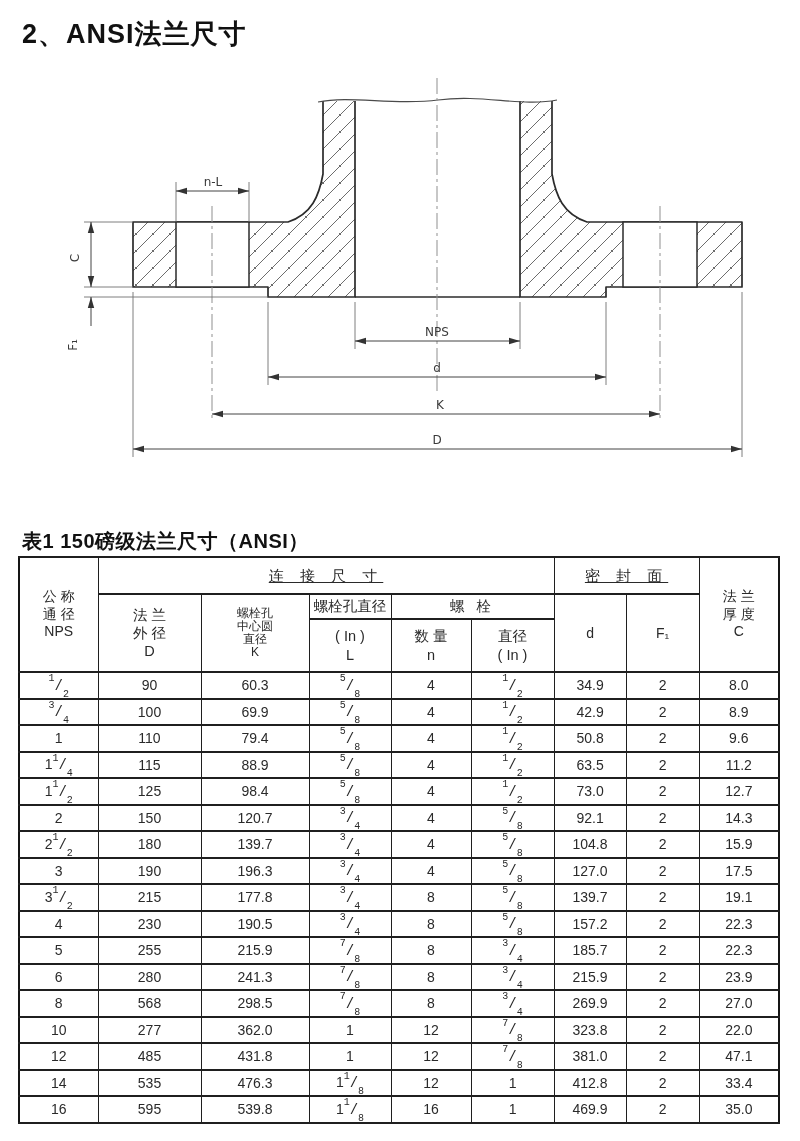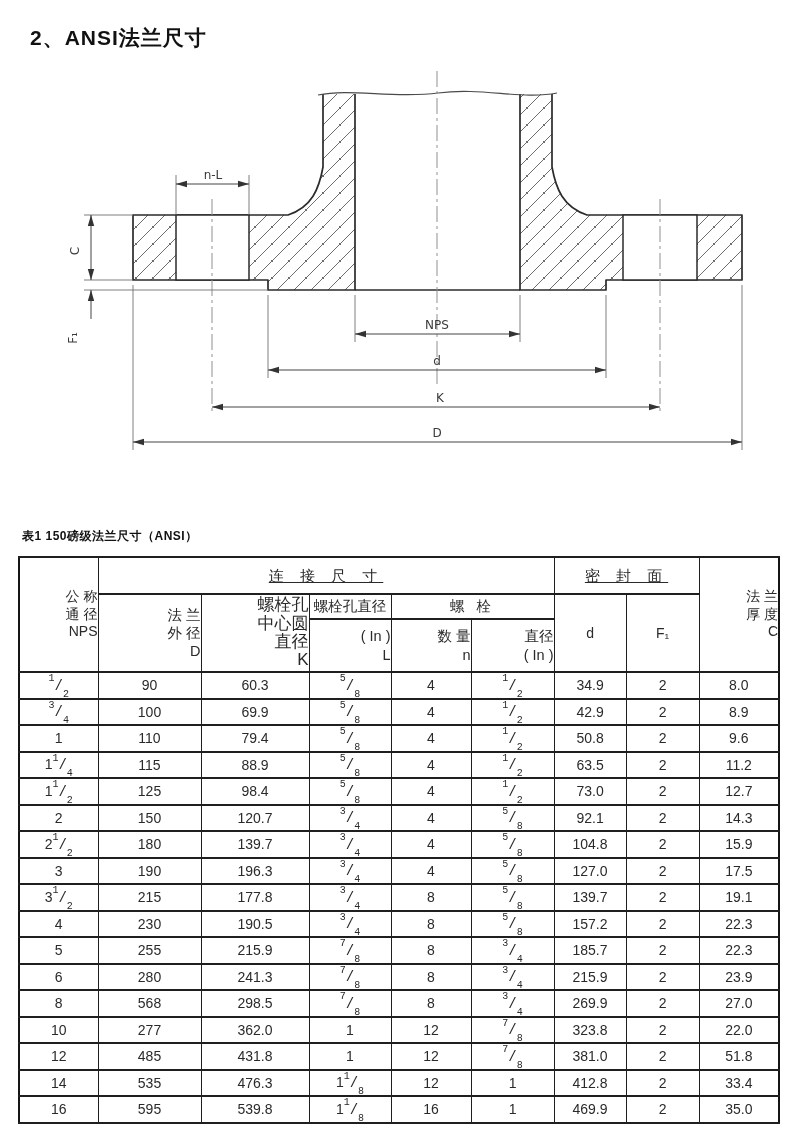--- a/index.html
+++ b/index.html
@@ -2,46 +2,46 @@
 <html><head>
 <meta charset="utf-8">
 <style>
   html,body{margin:0;padding:0;}
   body{
     width:800px;height:1141px;position:relative;background:#ffffff;
     font-family:"Liberation Sans","DejaVu Sans",sans-serif;color:#222;
     overflow:hidden;
   }
   .page-title{
-    position:absolute;left:18px;top:12px;margin:12px;
-    font-size:21px;font-weight:bold;color:#111;letter-spacing:1px;
-  }
-  .drawing-wrap{position:absolute;left:0;top:57px;width:773px;height:430px;}
+    position:absolute;left:18px;top:12px;margin:4px;
+    font-size:27px;font-weight:bold;color:#111;letter-spacing:1px;
+  }
+  .drawing-wrap{position:absolute;left:0;top:64px;width:773px;height:430px;}
   .table-caption{
     position:absolute;left:22px;top:528px;margin:0;
-    font-size:12px;font-weight:bold;color:#111;letter-spacing:0.5px;text-align:center;
+    font-size:20px;font-weight:bold;color:#111;letter-spacing:0.5px;text-align:center;
   }
   table.flange{
     position:absolute;left:18px;top:556px;
     border-collapse:collapse;table-layout:fixed;width:760px;
     font-size:14px;color:#2a2a2a;
   }
   table.flange td{
     border:1.5px solid #1f1f1f;
     border-top-width:2.5px;border-bottom-width:2.5px;
     text-align:center;vertical-align:middle;
     padding:0;line-height:1.15;
     overflow:hidden;white-space:nowrap;
   }
   table.flange{border:2.5px solid #151515;}
   td.group{letter-spacing:6px;font-size:15px;text-decoration:underline;}
   td.hdr{font-size:14.5px;}
-  .hlines{display:flex;flex-direction:column;justify-content:space-evenly;height:100%;align-items:flex-end;}
+  .hlines{display:flex;flex-direction:column;justify-content:space-evenly;height:100%;}
   .hlines div{line-height:1.25;}
-  .hlines.tight div{line-height:1.08;font-size:17px;}
+  .hlines.tight div{line-height:1.08;font-size:12px;}
   tr.data{height:26.5px;}
   sup.fn{font-size:10px;position:relative;top:-3px;line-height:0;}
   sub.fd{font-size:10px;position:relative;top:3px;line-height:0;}
   .fr{letter-spacing:0;font-family:Liberation Mono, monospace;}
 </style>
 </head>
 <body>
 
 <h1 class="page-title">2、ANSI法兰尺寸</h1>
 
@@ -361,21 +361,21 @@
       </tr>
       <tr class="data">
         <td>12</td>
         <td>485</td>
         <td>431.8</td>
         <td>1</td>
         <td>12</td>
         <td><span class="fr"><sup class="fn">7</sup>/<sub class="fd">8</sub></span></td>
         <td>381.0</td>
         <td>2</td>
-        <td>51.8</td>
+        <td>47.1</td>
       </tr>
       <tr class="data">
         <td>14</td>
         <td>535</td>
         <td>476.3</td>
         <td>1<span class="fr"><sup class="fn">1</sup>/<sub class="fd">8</sub></span></td>
         <td>12</td>
         <td>1</td>
         <td>412.8</td>
         <td>2</td>

